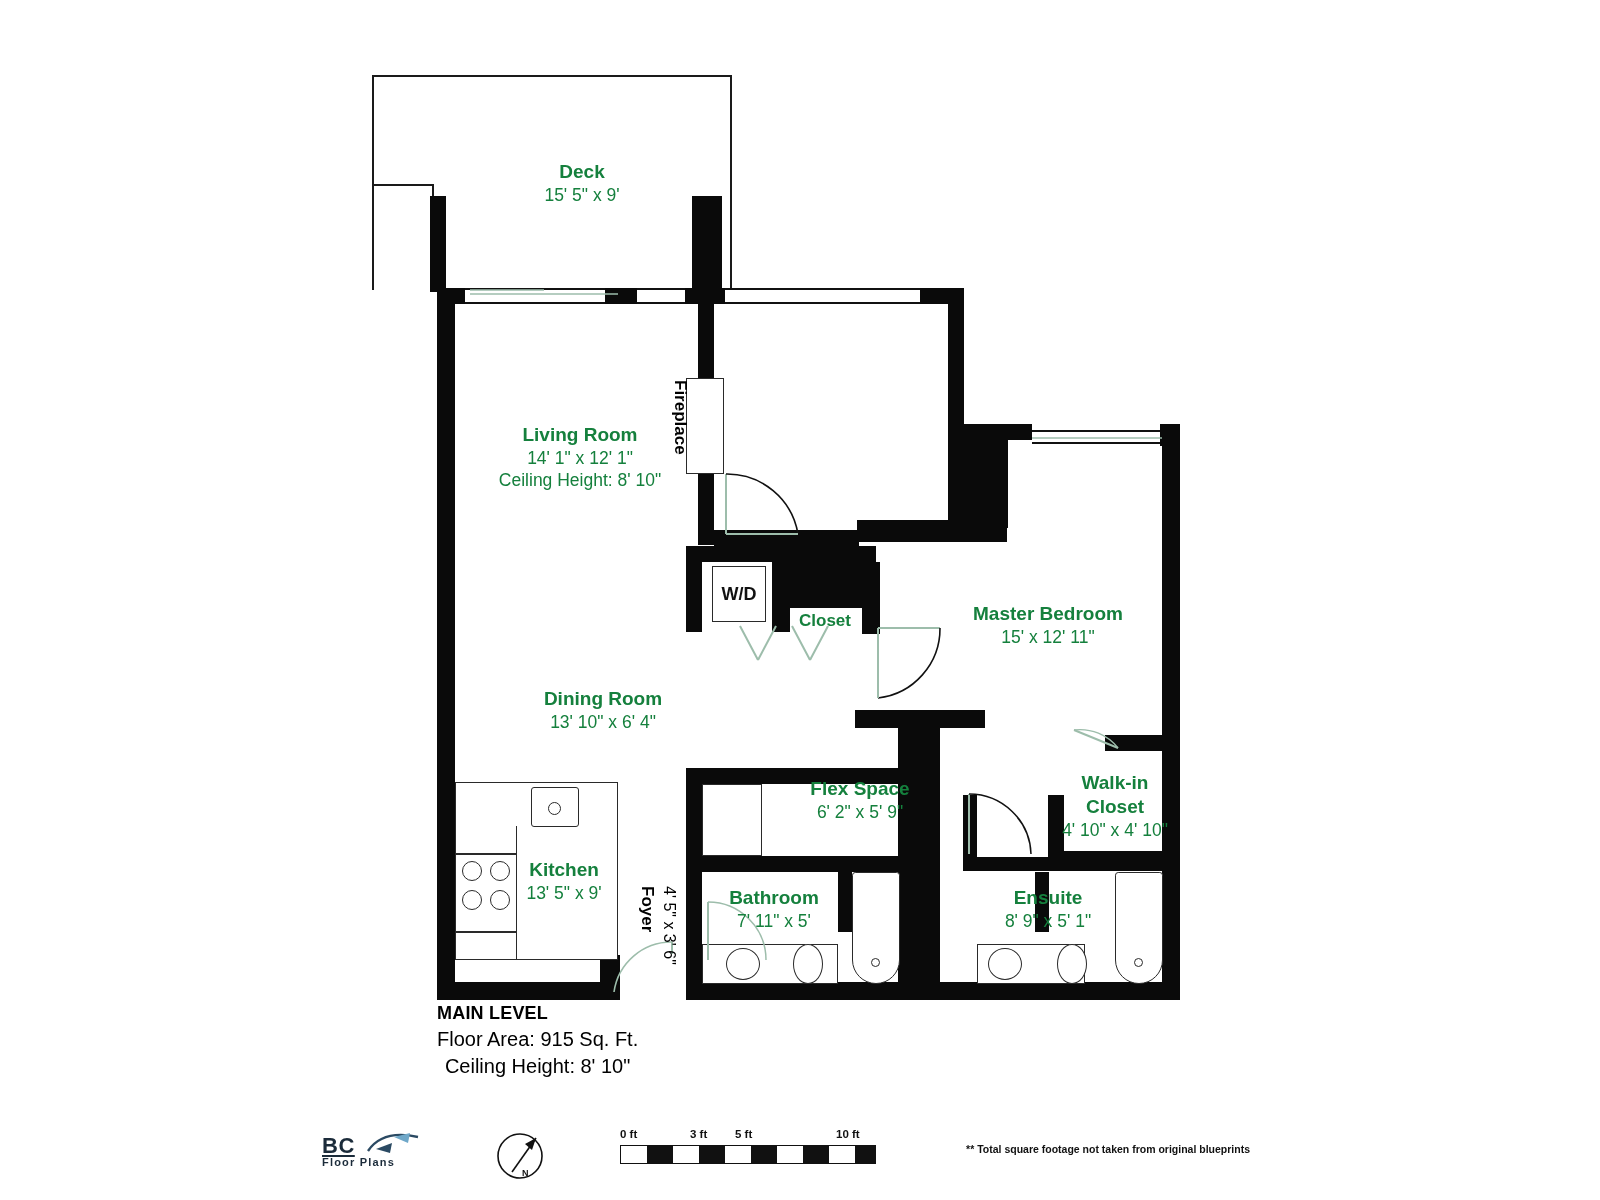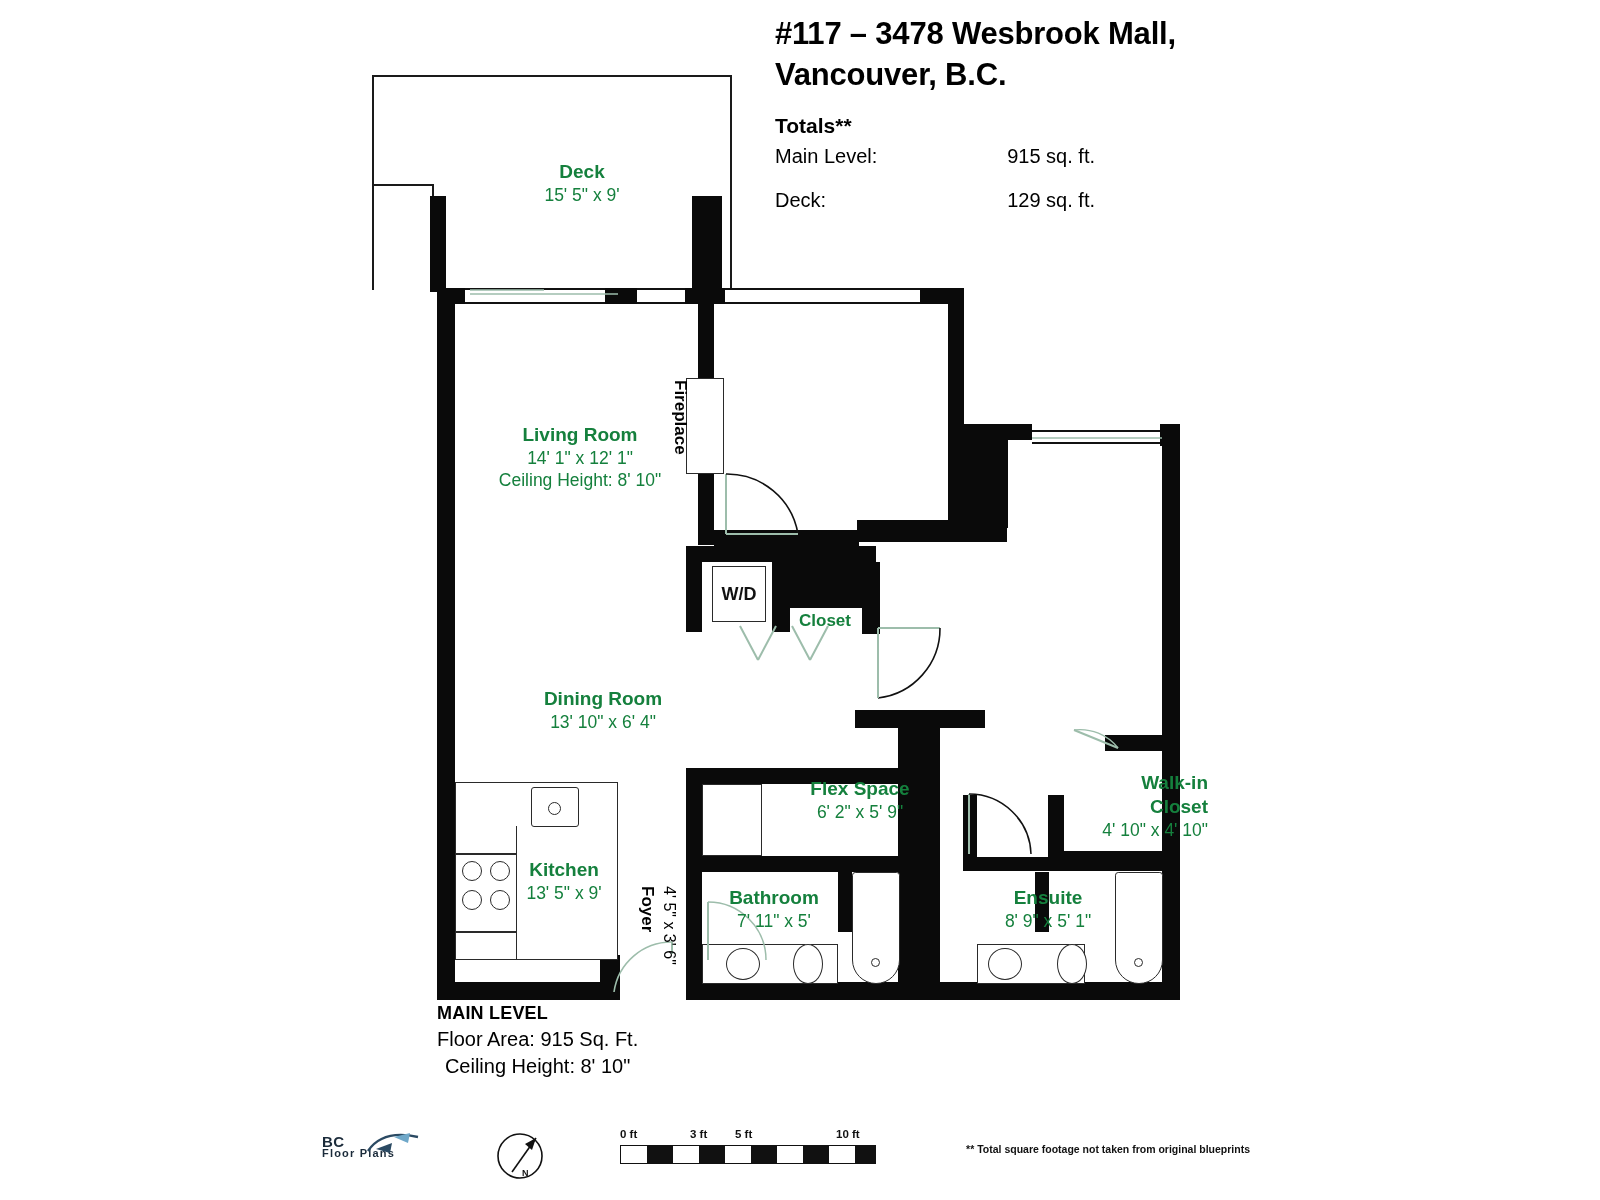--- a/index.html
+++ b/index.html
@@ -157,24 +157,25 @@
 
   
   .logo {
     position: absolute;
     left: 322px;
     top: 1133px;
     width: 120px;
     height: 50px;
   }
   .logo .bc {
-    font-size: 15px;
+    font-size: 22px;
     font-weight: bold;
     letter-spacing: 0.5px;
     color: #1b2b3a;
+    text-decoration: underline;
   }
   .logo .fp {
     font-size: 11px;
     font-weight: bold;
     letter-spacing: 1.2px;
     color: #1b2b3a;
     margin-top: -3px;
   }
   .logo .swoosh {
     position: absolute;
@@ -238,35 +239,20 @@
     font-weight: bold;
     line-height: 1.5;
     color: #111;
   }
 </style>
 </head>
 <body>
 
 <div class="stage">
 
-  <div class="title-block">
-    <div class="title-line">#117 – 3478 Wesbrook Mall,</div>
-    <div class="title-line">Vancouver, B.C.</div>
-
-    <div class="totals-head">Totals**</div>
-
-    <div class="totals-row">
-      <div class="lbl">Main Level:</div>
-      <div class="val">915 sq. ft.</div>
-    </div>
-    <div class="totals-row gap">
-      <div class="lbl">Deck:</div>
-      <div class="val">129 sq. ft.</div>
-    </div>
-  </div>
 
   <div class="deck-outline" style="left:372px; top:75px; width:360px; height:215px;"></div>
 
   <div class="deck-outline" style="left:374px; top:184px; width:60px; height:108px; border:none; background:#fff;"></div>
   <div class="wall" style="left:432px; top:184px; width:2px; height:108px; background:#1a1a1a;"></div>
   <div class="wall" style="left:374px; top:184px; width:60px; height:2px; background:#1a1a1a;"></div>
 
   <div class="room-label" style="left:452px; top:160px; width:260px;">
     <div class="nm">Deck</div>
     <div class="dim">15' 5" x 9'</div>
@@ -436,32 +422,36 @@
 
   <div class="vert-label" style="left:690px; top:380px; transform: rotate(90deg); font-size:17px; font-weight:bold;">
     <span>Fireplace</span>
   </div>
 
 
   <div class="room-label small" style="left:760px; top:610px; width:130px;">
     <div class="nm">Closet</div>
   </div>
 
+  <div class="room-label" style="left:900px; top:602px; width:296px;">
+    <div class="nm">Master Bedroom</div>
+    <div class="dim">15' x 12' 11"</div>
+  </div>
 
   <div class="room-label" style="left:480px; top:687px; width:246px;">
     <div class="nm">Dining Room</div>
     <div class="dim">13' 10" x 6' 4"</div>
   </div>
 
   <div class="room-label" style="left:764px; top:777px; width:192px;">
     <div class="nm">Flex Space</div>
     <div class="dim">6' 2" x 5' 9"</div>
   </div>
 
-  <div class="room-label" style="left:1022px; top:771px; width:186px;text-align:right;">
+  <div class="room-label" style="left:1022px; top:771px; width:186px;">
     <div class="nm">Walk-in</div>
     <div class="nm">Closet</div>
     <div class="dim">4' 10" x 4' 10"</div>
   </div>
 
   <div class="room-label" style="left:466px; top:858px; width:196px;">
     <div class="nm">Kitchen</div>
     <div class="dim">13' 5" x 9'</div>
   </div>
 

